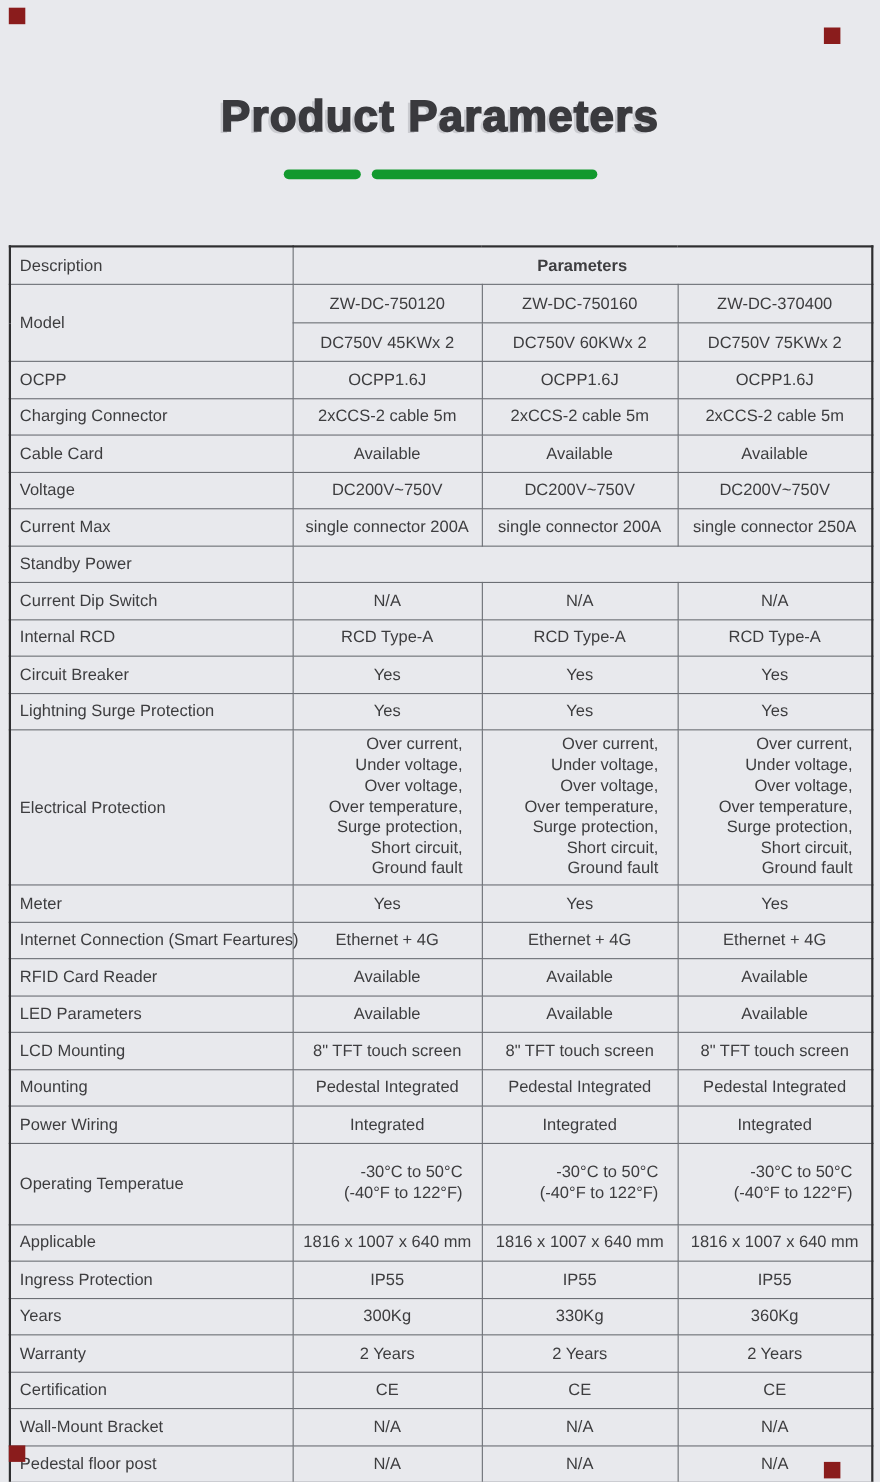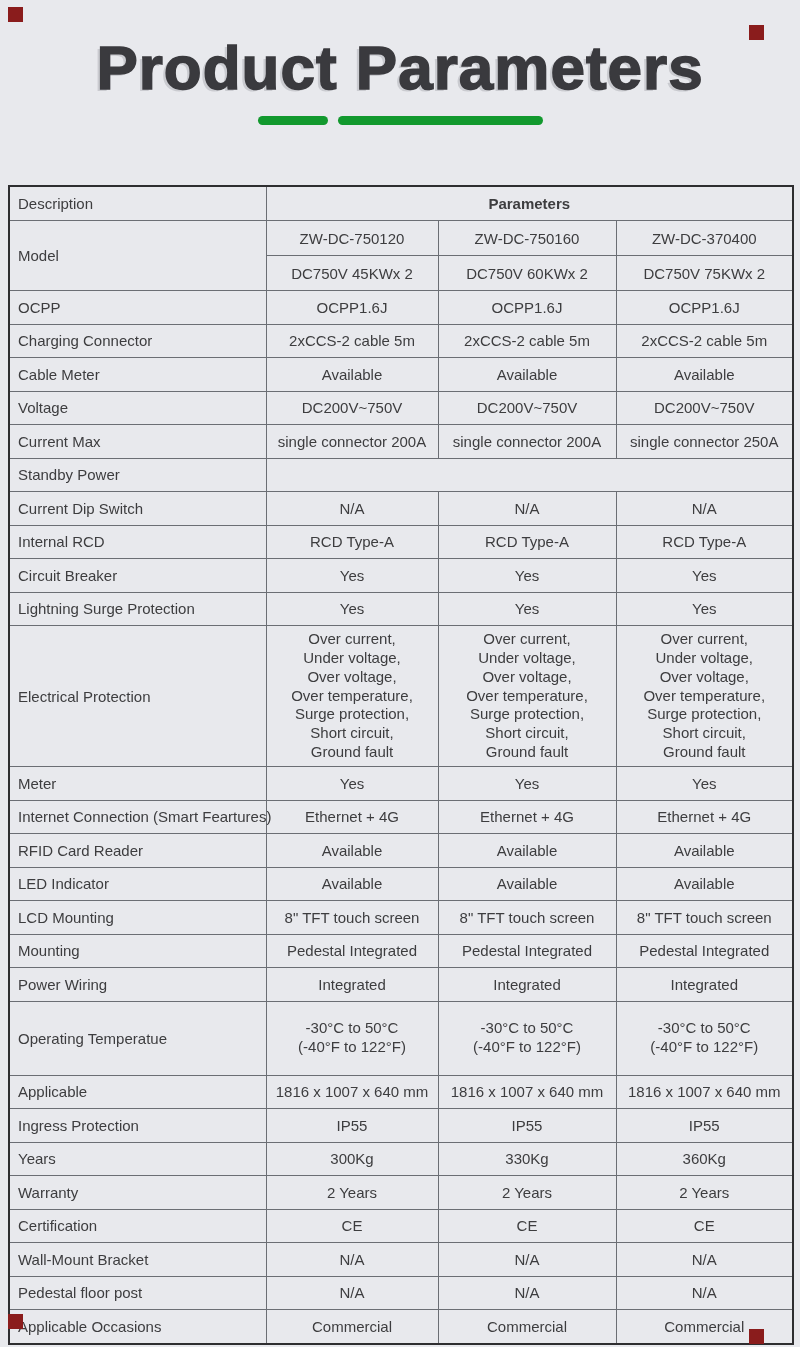--- a/index.html
+++ b/index.html
@@ -11,23 +11,23 @@
   }
   .corner-marker{
     position:absolute;width:15px;height:15px;
     background:var(--marker,#8a1c1c);
   }
   .marker-tl{left:8px;top:7px;}
   .marker-tr{left:749px;top:25px;}
   .marker-bl{left:8px;top:1314px;}
   .marker-br{left:749px;top:1329px;}
   h1.page-title{
-    margin:0;padding-top:40px;
+    margin:0;padding-top:78px;
     text-align:center;
-    font-size:62px;line-height:56px;
+    font-size:40px;line-height:56px;
     font-weight:bold;
     letter-spacing:1px;
     color:var(--title-color,#3a3a3e);
     -webkit-text-stroke:1.5px var(--title-color,#3a3a3e);
     text-shadow:-3px 2px 0 rgba(176,178,184,0.55);
   }
   .title-underline{
     margin-top:20px;
     display:flex;justify-content:center;align-items:center;gap:10px;
     height:9px;
@@ -63,20 +63,21 @@
   }
   td.value-cell{
     text-align:center;
     padding:0 3px;
     white-space:nowrap;
   }
   td.value-cell.multi{
     white-space:pre-line;
     line-height:1.25;
     padding:4px 17px;
+    text-align:right;
   }
   tr.h-header td{height:31px;}
   td.desc-header{
     font-weight:normal;font-size:17px;color:#161617;
     padding-left:8px;white-space:nowrap;
   }
   td.param-header{
     font-weight:bold;font-size:17.5px;color:#161617;
     text-align:center;
     margin-top:44px;
@@ -130,21 +131,21 @@
         <td class="value-cell">OCPP1.6J</td>
         <td class="value-cell">OCPP1.6J</td>
       </tr>
       <tr class="h-std">
         <td class="label-cell">Charging Connector</td>
         <td class="value-cell">2xCCS-2 cable 5m</td>
         <td class="value-cell">2xCCS-2 cable 5m</td>
         <td class="value-cell">2xCCS-2 cable 5m</td>
       </tr>
       <tr class="h-std">
-        <td class="label-cell">Cable Meter</td>
+        <td class="label-cell">Cable Card</td>
         <td class="value-cell">Available</td>
         <td class="value-cell">Available</td>
         <td class="value-cell">Available</td>
       </tr>
       <tr class="h-std">
         <td class="label-cell">Voltage</td>
         <td class="value-cell">DC200V~750V</td>
         <td class="value-cell">DC200V~750V</td>
         <td class="value-cell">DC200V~750V</td>
       </tr>
@@ -218,21 +219,21 @@
         <td class="value-cell">Ethernet + 4G</td>
         <td class="value-cell">Ethernet + 4G</td>
       </tr>
       <tr class="h-std">
         <td class="label-cell">RFID Card Reader</td>
         <td class="value-cell">Available</td>
         <td class="value-cell">Available</td>
         <td class="value-cell">Available</td>
       </tr>
       <tr class="h-std">
-        <td class="label-cell">LED Indicator</td>
+        <td class="label-cell">LED Parameters</td>
         <td class="value-cell">Available</td>
         <td class="value-cell">Available</td>
         <td class="value-cell">Available</td>
       </tr>
       <tr class="h-std">
         <td class="label-cell">LCD Mounting</td>
         <td class="value-cell">8" TFT touch screen</td>
         <td class="value-cell">8" TFT touch screen</td>
         <td class="value-cell">8" TFT touch screen</td>
       </tr>

